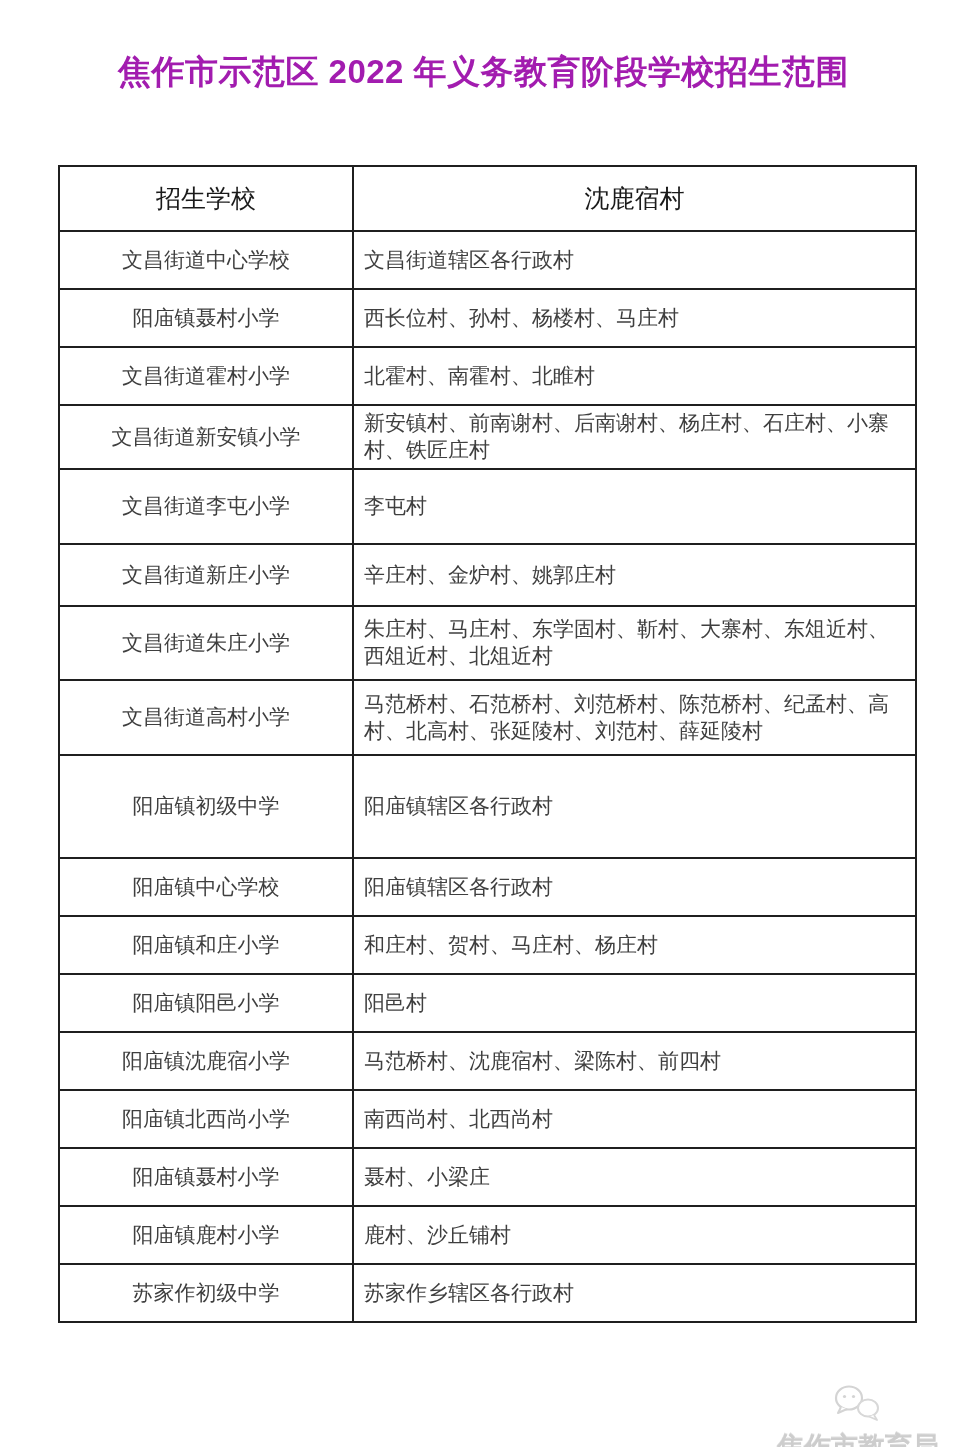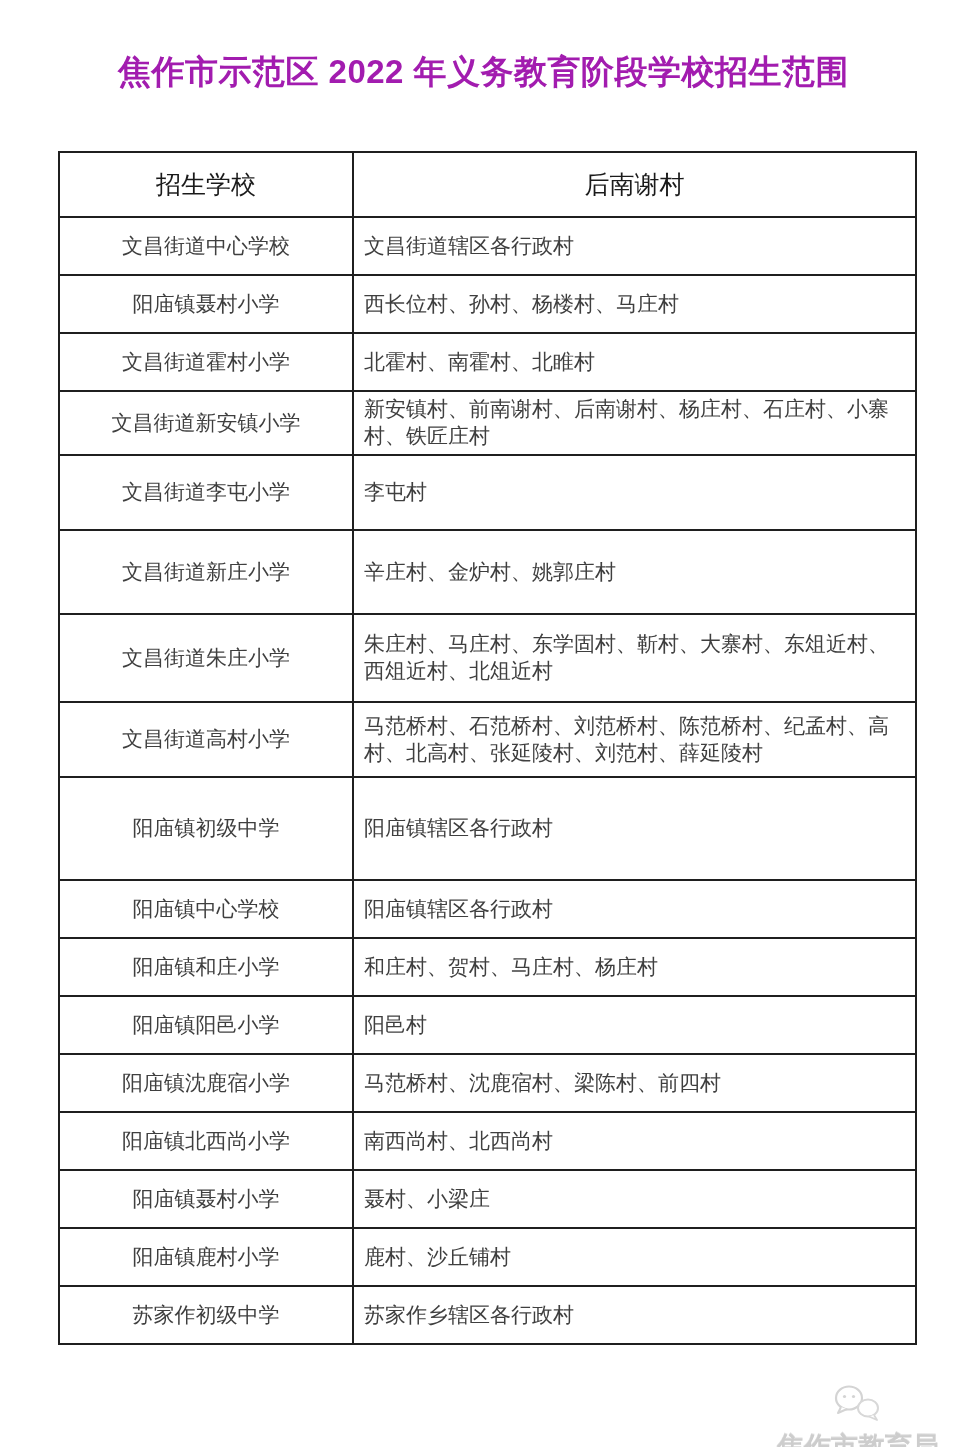--- a/index.html
+++ b/index.html
@@ -17,21 +17,21 @@
     font-family:"Liberation Sans", sans-serif;
     font-weight:700;
     font-size:33px;
     letter-spacing:0.5px;
     color:#a21caf;
     margin:0;
     white-space:nowrap;
   }
   table.enroll{
     position:absolute;
-    left:58px;top:151px;
+    left:58px;top:165px;
     width:857px;
     border-collapse:collapse;
     table-layout:fixed;
     padding-left:19px;
   }
   table.enroll col.c1{width:294px;}
   table.enroll col.c2{width:563px;}
   table.enroll th, table.enroll td{
     border:2px solid #1f1f1f;
     padding:4px 10px;
@@ -49,22 +49,22 @@
   table.enroll td{
     font-size:21px;
     line-height:27px;
     color:#3f3f3f;
   }
   td.cell-school{text-align:center;}
   td.cell-range{text-align:left;padding-left:13px;}
   
   tbody tr{height:58px;}
   tbody tr:nth-child(5){height:75px;}
-  tbody tr:nth-child(6){height:84px;}
-  tbody tr:nth-child(7){height:88px;}
+  tbody tr:nth-child(6){height:62px;}
+  tbody tr:nth-child(7){height:74px;}
   tbody tr:nth-child(8){height:75px;}
   tbody tr:nth-child(9){height:103px;}
   .footer{
     position:absolute;
     right:28px;top:1383px;
     display:flex;
     align-items:center;
     gap:8px;
     flex-direction:column;
   }
@@ -86,21 +86,21 @@
   <h1 class="doc-title">焦作市示范区 2022 年义务教育阶段学校招生范围</h1>
 
   <table class="enroll">
     <colgroup>
         <col class="c1">
         <col class="c2">
       </colgroup>
     <thead>
       <tr>
         <th>招生学校</th>
-        <th>后南谢村</th>
+        <th>沈鹿宿村</th>
       </tr>
     </thead>
     <tbody>
     <tr>
       <td class="cell-school">文昌街道中心学校</td>
       <td class="cell-range">文昌街道辖区各行政村</td>
     </tr>
 
     <tr>
       <td class="cell-school">阳庙镇聂村小学</td>

